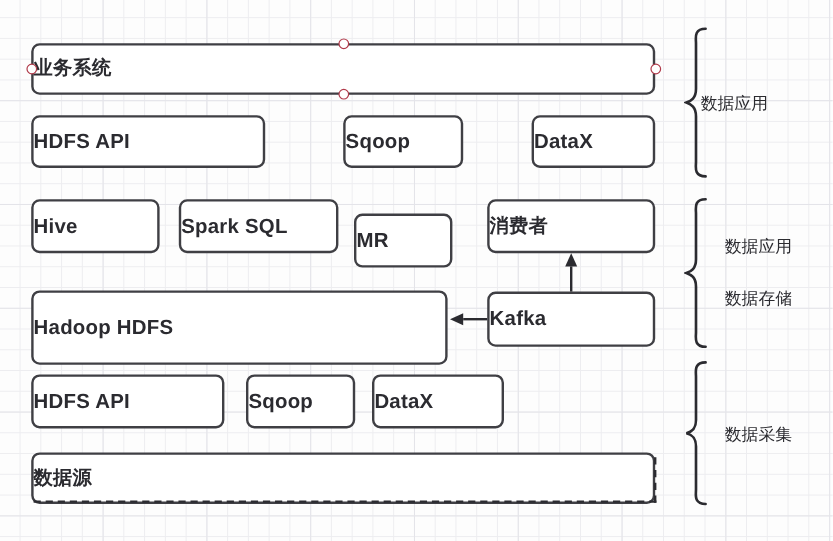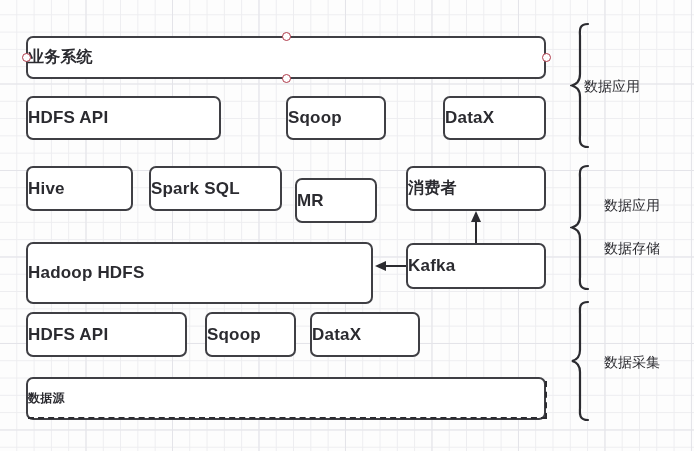--- a/index.html
+++ b/index.html
@@ -176,21 +176,21 @@
 
   <div class="node" style="left:205px; top:312px; width:91px; height:45px; font-size:17px;">
     <span class="lbl">Sqoop</span>
   </div>
 
   <div class="node" style="left:310px; top:312px; width:110px; height:45px; font-size:17px;">
     <span class="lbl">DataX</span>
   </div>
 
 
-  <div class="node cjk" style="left:26px; top:377px; width:520px; height:43px; font-size:12px;">
+  <div class="node cjk" style="left:26px; top:377px; width:520px; height:43px; font-size:16px;">
     <span class="lbl">数据源</span>
   </div>
 
   <div class="dashed-overlay" style="left:28px; top:381px; width:519px; height:38px;"></div>
 
   <div class="handle" style="left:21.5px;  top:52.5px;"></div>
   <div class="handle" style="left:281.5px; top:31.5px;"></div>
   <div class="handle" style="left:281.5px; top:73.5px;"></div>
   <div class="handle" style="left:541.5px; top:52.5px;"></div>
 

